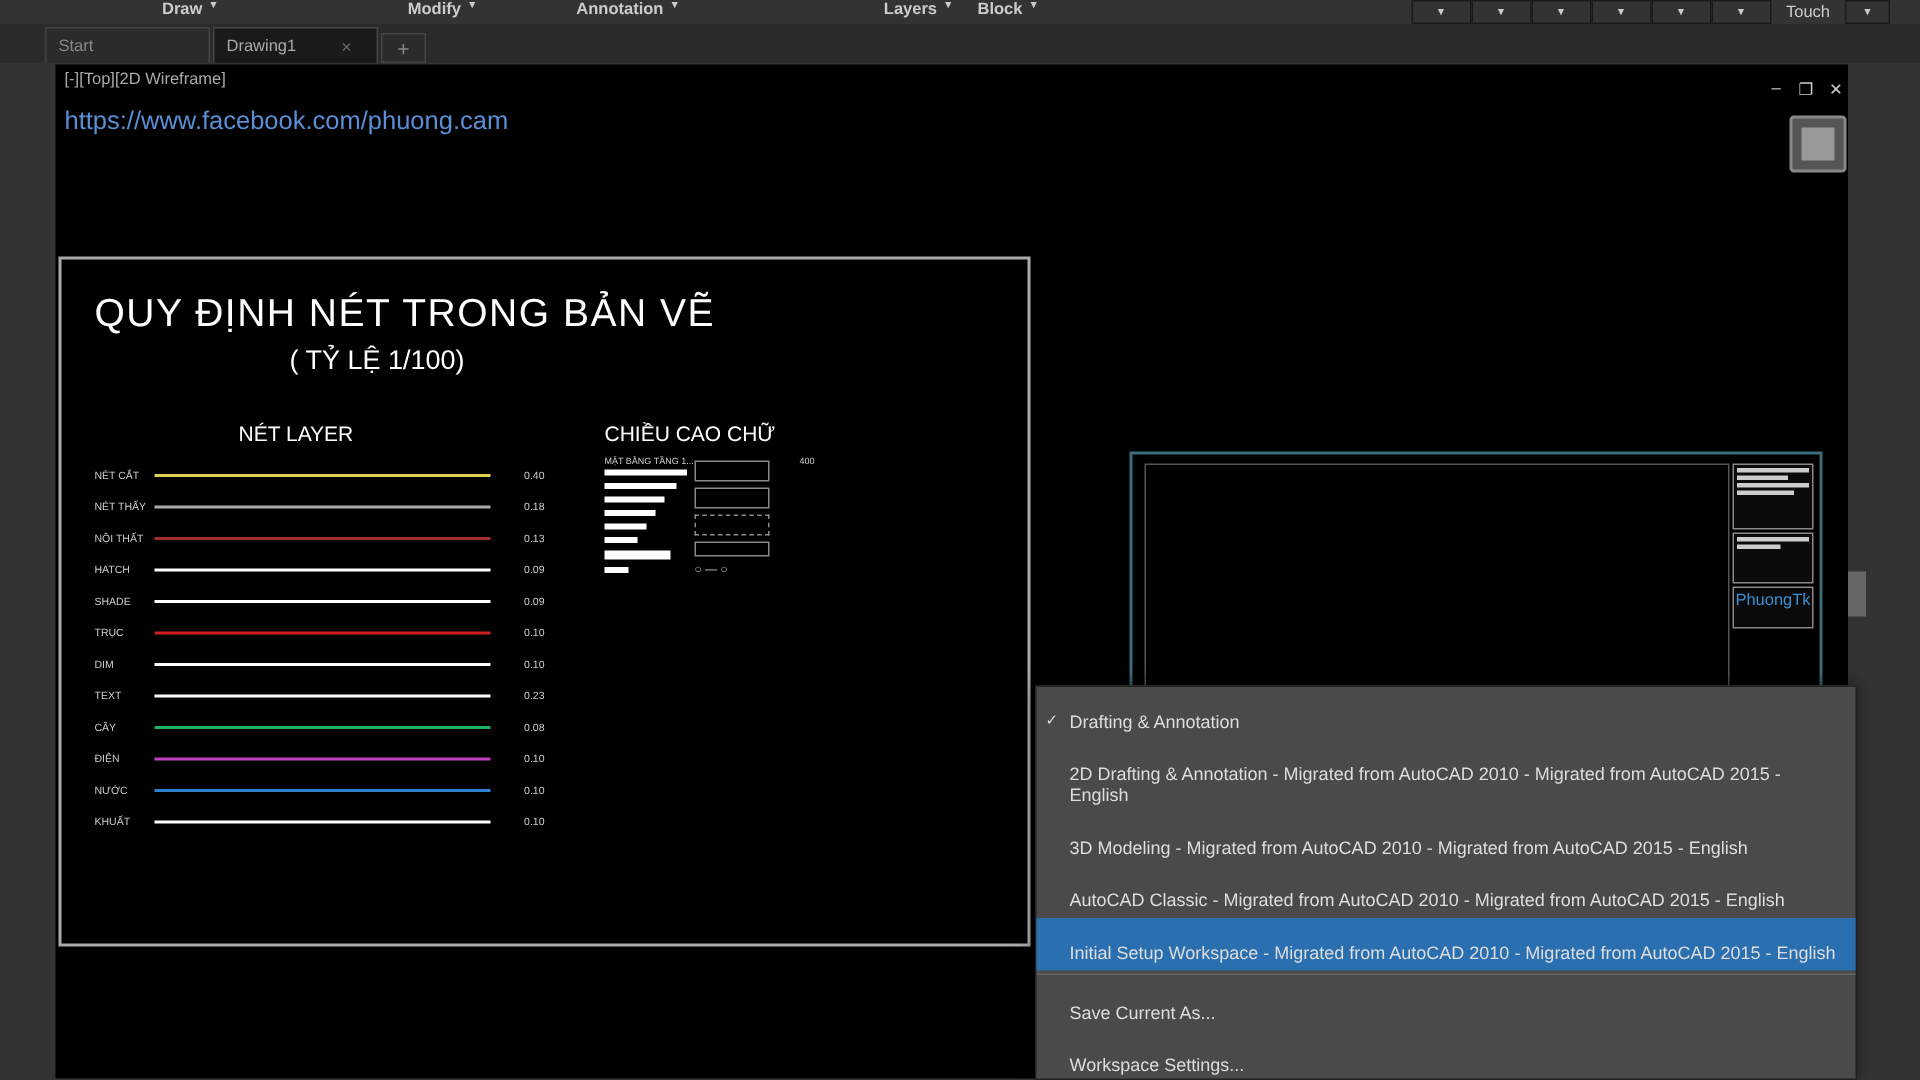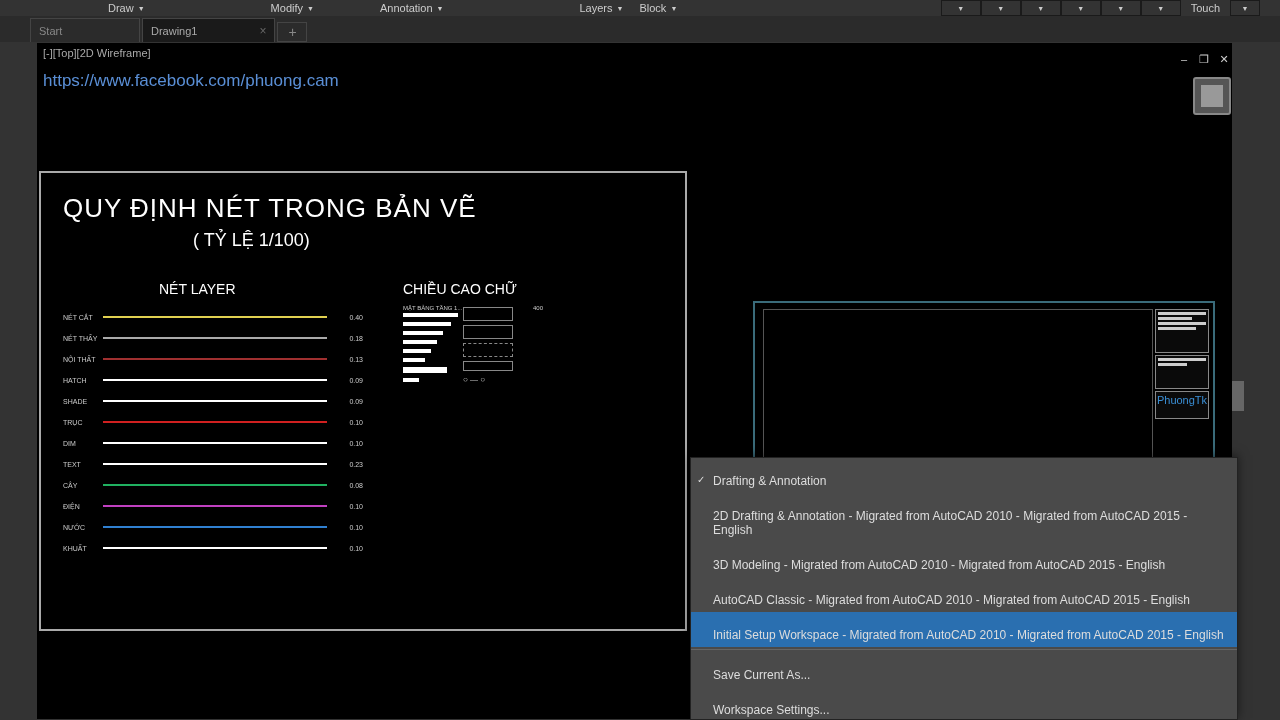--- a/index.html
+++ b/index.html
@@ -1,28 +1,28 @@
 <!DOCTYPE html>
 <html><head>
 <meta charset="utf-8">
 <style>
 * { margin:0; padding:0; box-sizing:border-box; font-family:"Segoe UI",Arial,sans-serif; }
 body { width:1280px; height:720px; background:#1a1a1a; overflow:hidden; position:relative; }
 
 .menubar { height:16px; background:#333; display:flex; align-items:center; padding:0 20px; gap:0; }
-.menu-group { display:flex; align-items:center; color:#ccc; font-size:11px; padding:0 8px; cursor:pointer; height:16px; }
+.menu-group { display:flex; color:#ccc; font-size:11px; padding:0 8px; cursor:pointer; height:16px;font-weight:bold; }
 .menu-group .arr { margin-left:4px; font-size:7px; }
 .menu-right { display:flex; margin-left:auto; }
 .qat { display:flex; gap:0; }
 .qat-item { width:40px; height:16px; background:#333; border:1px solid #1a1a1a; display:flex; align-items:center; justify-content:center; color:#ccc; font-size:7px; cursor:pointer; }
 .touch-btn { color:#ccc; font-size:11px; padding:0 10px; display:flex; align-items:center; }
 
 .tabbar { height:26px; background:#2b2b2b; display:flex; align-items:flex-end; padding-left:30px; position:relative; }
 .tab { height:24px; min-width:110px; padding:0 8px; background:#2b2b2b; color:#888; font-size:11px; display:flex; align-items:center; border:1px solid #444; border-bottom:none; margin-right:2px; cursor:pointer; }
-.tab.active { background:#1a1a1a; color:#aaa;gap:32px; }
+.tab.active { background:#1a1a1a; color:#aaa; }
 .tab-close { margin-left:30px; color:#666; font-size:12px; }
 .tab-add { width:30px; height:20px; background:#2b2b2b; color:#888; display:flex; align-items:center; justify-content:center; font-size:14px; border:1px solid #444; cursor:pointer; }
 
 .workspace { position:absolute; top:42px; left:36px; right:42px; bottom:0; background:#000; border:1px solid #333; }
 .view-label { color:#aaa; font-size:11px; padding:4px 6px; position:absolute; top:0; left:0; }
 .url-text { color:#5a8fd6; font-size:17px; position:absolute; top:28px; left:6px; }
 
 .canvas-box { position:absolute; top:128px; left:2px; width:648px; height:460px; border:2px solid #aaa; background:#000; padding:20px 22px; }
 .title-main { color:#fff; font-size:26px; letter-spacing:1px; }
 .title-sub { color:#fff; font-size:18px; margin-top:6px; margin-left:130px; }

